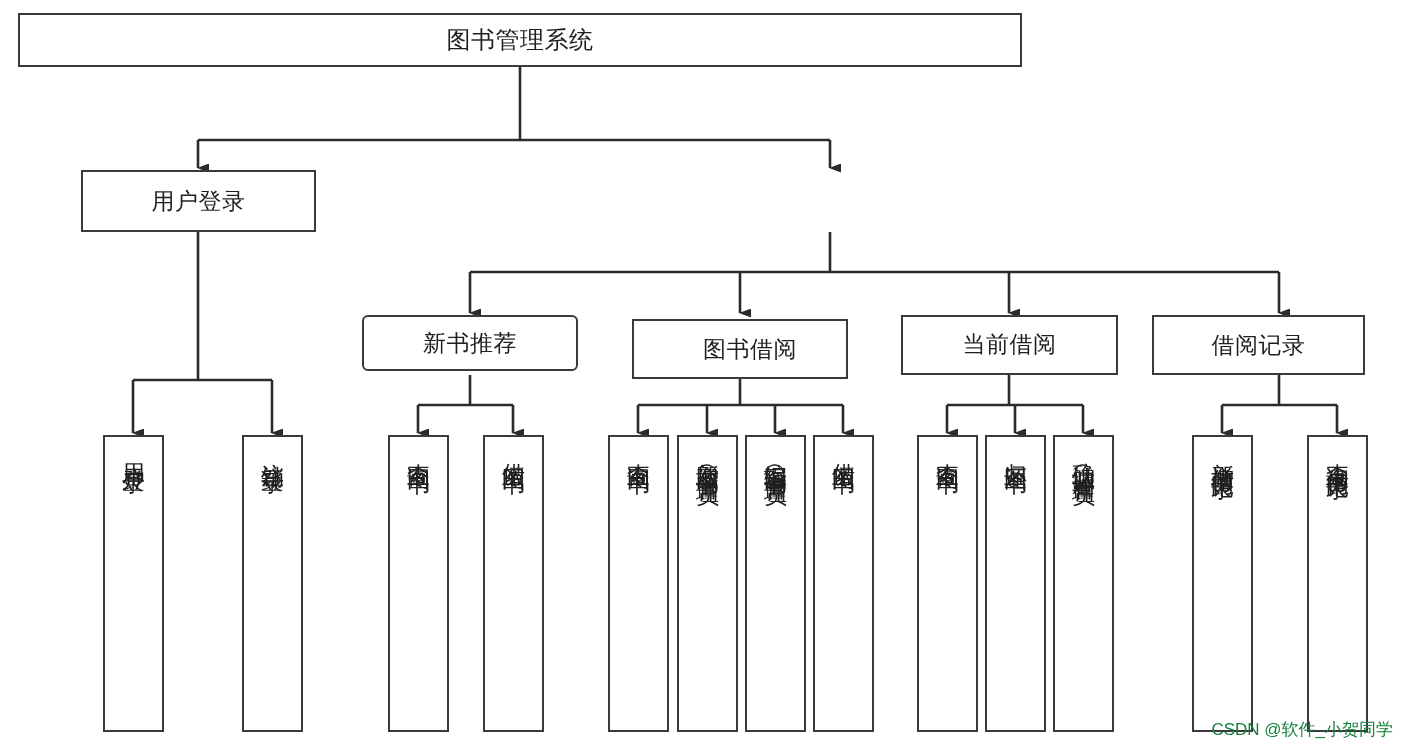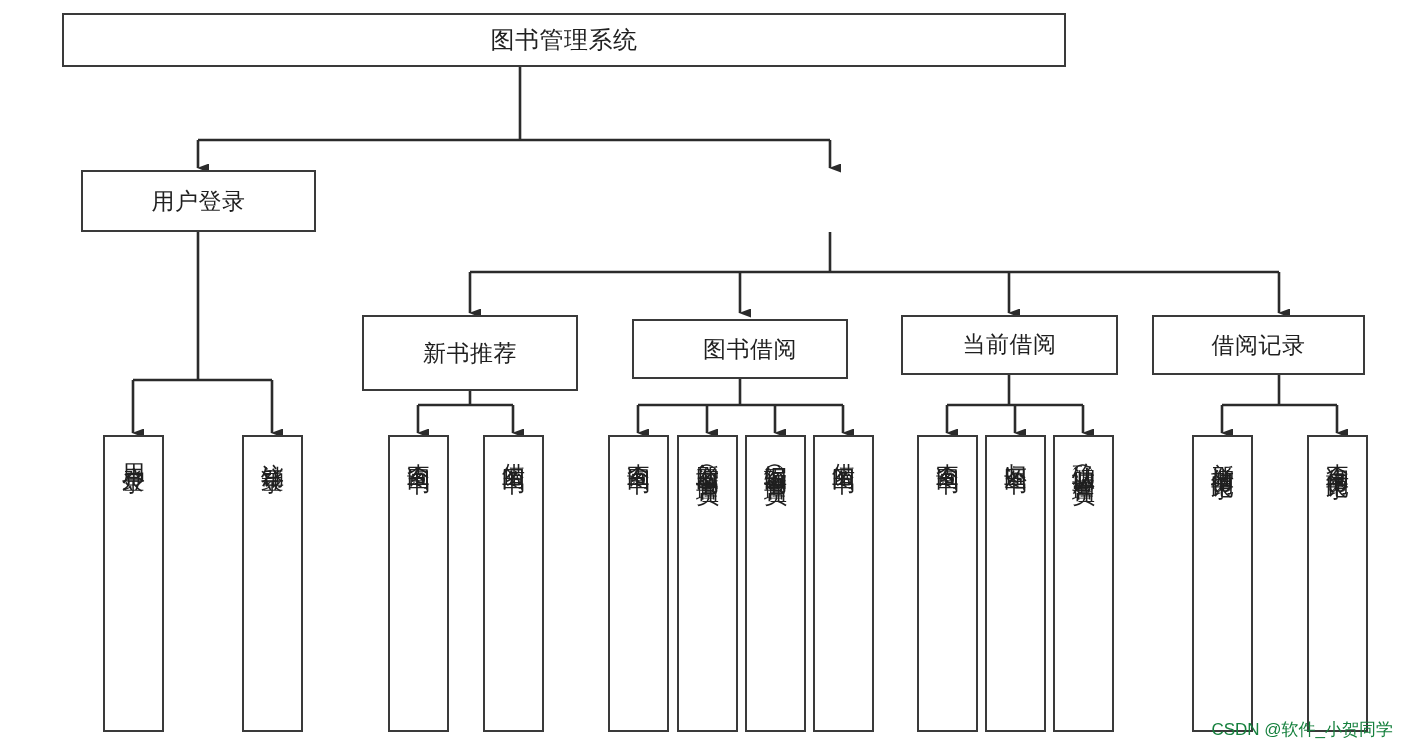--- a/index.html
+++ b/index.html
@@ -121,29 +121,29 @@
       <line x1="1015" y1="405" x2="1015" y2="433" marker-end="url(#arrow)"></line>
       <line x1="1083" y1="405" x2="1083" y2="433" marker-end="url(#arrow)"></line>
 
       <line x1="1279" y1="375" x2="1279" y2="405"></line>
       <line x1="1222" y1="405" x2="1337" y2="405"></line>
       <line x1="1222" y1="405" x2="1222" y2="433" marker-end="url(#arrow)"></line>
       <line x1="1337" y1="405" x2="1337" y2="433" marker-end="url(#arrow)"></line>
     </g>
   </svg>
 
-  <div class="node h root" style="left:18px; top:13px; width:1004px; height:54px;margin-left:44px;">
+  <div class="node h root" style="left:18px; top:13px; width:1004px; height:54px;">
     <span class="label">图书管理系统</span>
   </div>
 
   <div class="node h" style="left:81px; top:170px; width:235px; height:62px;">
     <span class="label">用户登录</span>
   </div>
 
-  <div class="node h" style="left:362px; top:315px; width:216px; height:76px;">
+  <div class="node h" style="left:362px; top:315px; width:216px; height:56px;border-radius:6px;">
     <span class="label">新书推荐</span>
   </div>
   <div class="node h" style="left:632px; top:319px; width:216px; height:60px;padding-left:20px;">
     <span class="label">图书借阅</span>
   </div>
   <div class="node h" style="left:901px; top:315px; width:217px; height:60px;font-family:Liberation Serif, serif;">
     <span class="label">当前借阅</span>
   </div>
   <div class="node h" style="left:1152px; top:315px; width:213px; height:60px;">
     <span class="label">借阅记录</span>

